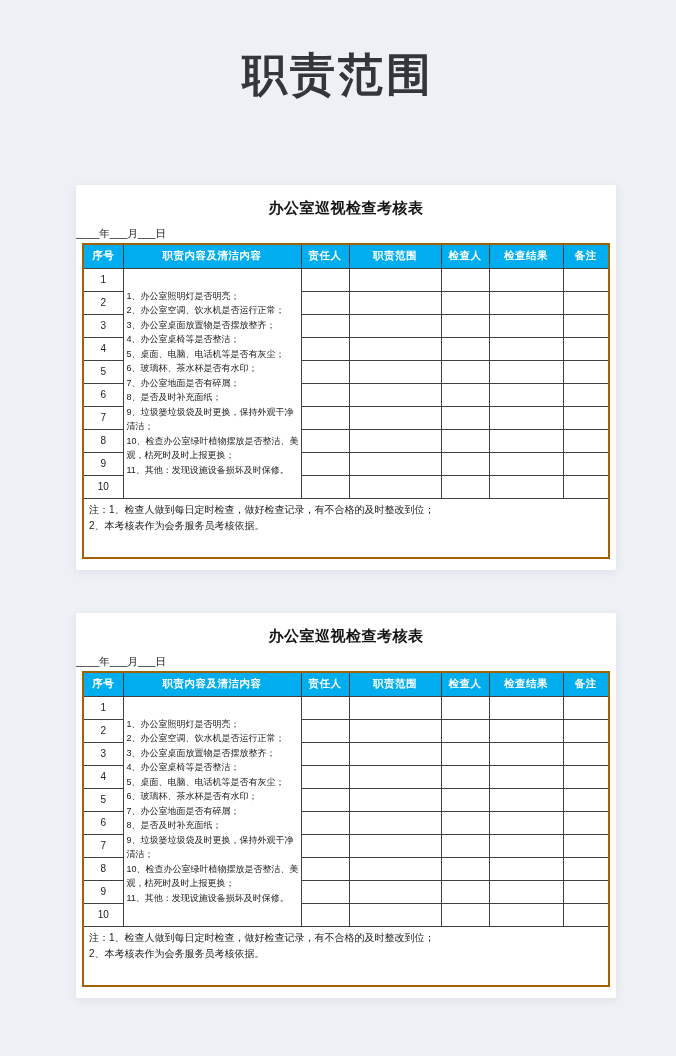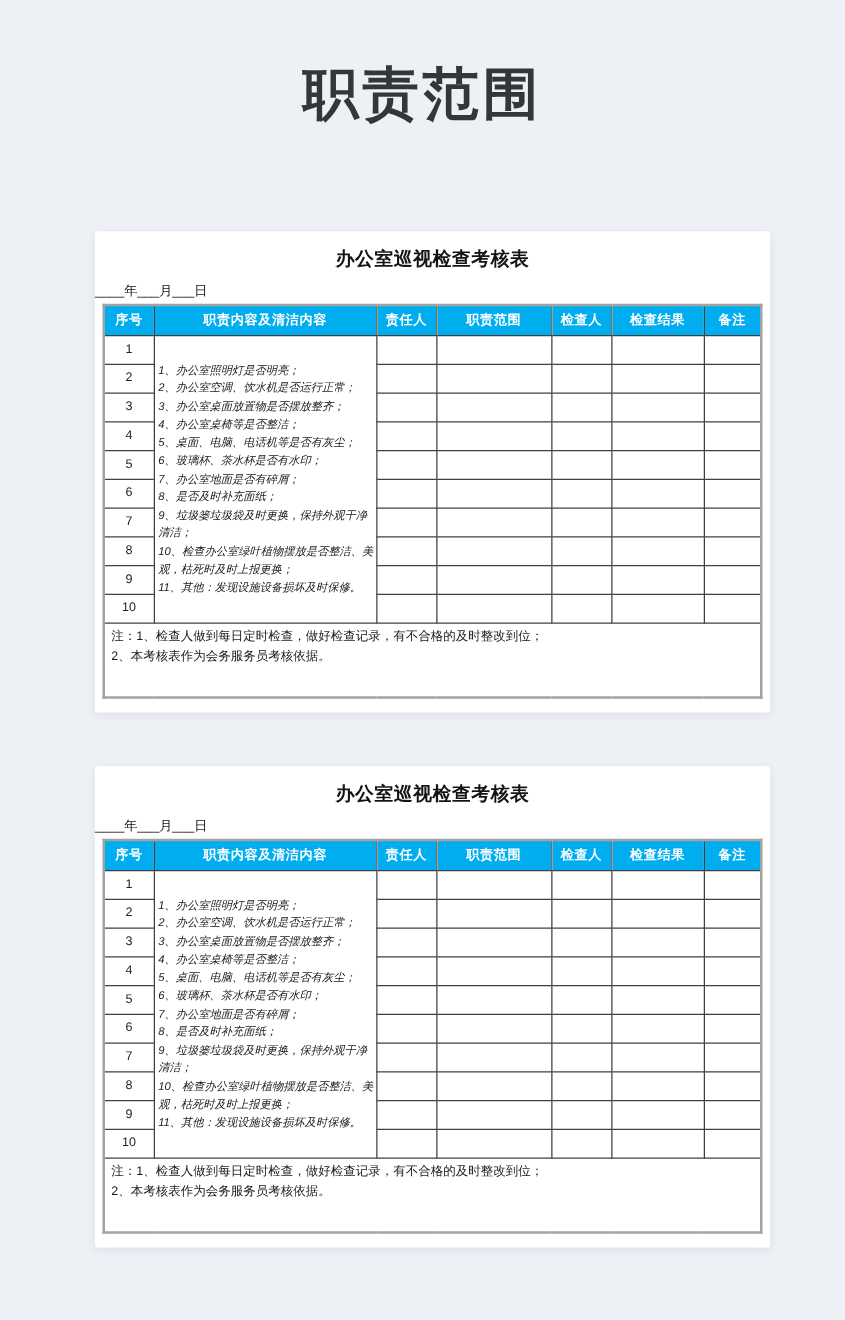--- a/index.html
+++ b/index.html
@@ -28,33 +28,33 @@
   .form-title{
     text-align:center;font-size:15px;font-weight:bold;color:#141414;
     padding-top:13px;line-height:20px;letter-spacing:0.5px;
   }
   .form-date{
     text-align:left;padding-right:96px;font-size:10.5px;color:#141414;
     margin-top:8px;margin-bottom:3px;line-height:14px;
   }
   table.form-table{
     margin:0 auto;width:526px;border-collapse:collapse;table-layout:fixed;
-    border:2px solid #a3a3a3;
+    border:2px solid #a16207;
   }
   .form-table th,.form-table td{
     border:1px solid #404040;padding:0;overflow:hidden;
   }
   .form-table thead tr{height:24px;}
   .form-table th{
     background:#00aeef;color:#ffffff;font-size:10.5px;font-weight:bold;
     text-align:center;letter-spacing:0.5px;
   }
   .form-table tbody tr.data-row{height:23px;}
   td.num{text-align:center;font-size:10px;color:#222222;}
-  td.duty{vertical-align:middle;font-style:italic;}
+  td.duty{vertical-align:middle;}
   .duty-inner{padding:0 2px 0 3px;}
   .duty-item{
     font-size:9px;line-height:14.5px;color:#1a1a1a;text-align:left;
   }
   tr.notes-row{height:60px;}
   td.notes{vertical-align:top;padding:3px 5px;}
   .note-line{font-size:10px;line-height:16.5px;color:#1a1a1a;text-align:left;}
 </style>
 </head>
 <body>

